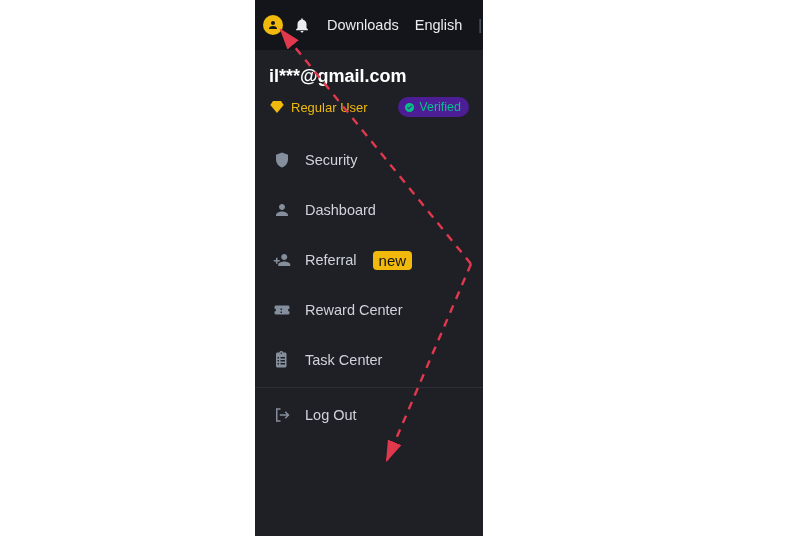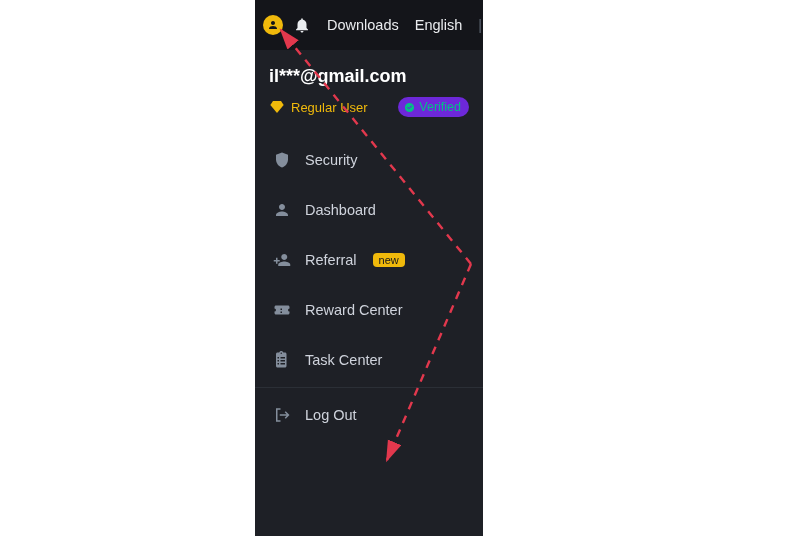--- a/index.html
+++ b/index.html
@@ -69,21 +69,21 @@
       width: 16px; height: 16px;
       fill: #F0B90B;
       flex-shrink: 0;
     }
     .tier {
       font-size: 13px;
       color: #F0B90B;
     }
     .verify-pill {
       margin-left: auto;
-      background: #6d28d9;
+      background: #4c1d95;
       color: #03c087;
       font-size: 12.5px;
       border-radius: 10px;
       padding: 3px 8px 3px 6px;
       display: flex;
       align-items: center;
       gap: 4px;
       white-space: nowrap;
     }
     .verify-pill svg { width: 11px; height: 11px; fill: #03c087; }
@@ -102,21 +102,21 @@
     .menu-item .mi-icon {
       width: 18px; height: 18px;
       display: flex; align-items: center; justify-content: center;
       flex-shrink: 0;
     }
     .menu-item .mi-icon svg { width: 18px; height: 18px; fill: #848e9c; }
     .menu-item .mi-label { color: #cfd3dc; }
     .new-badge {
       background: #F0B90B;
       color: #14151a;
-      font-size: 11px;
+      font-size: 15px;
       font-weight: 500;
       border-radius: 4px;
       padding: 1px 6px;
       margin-left: 2px;
     }
     .divider {
       height: 1px;
       background: #2b2f36;
       margin: 2px 0 0 0;
     }

